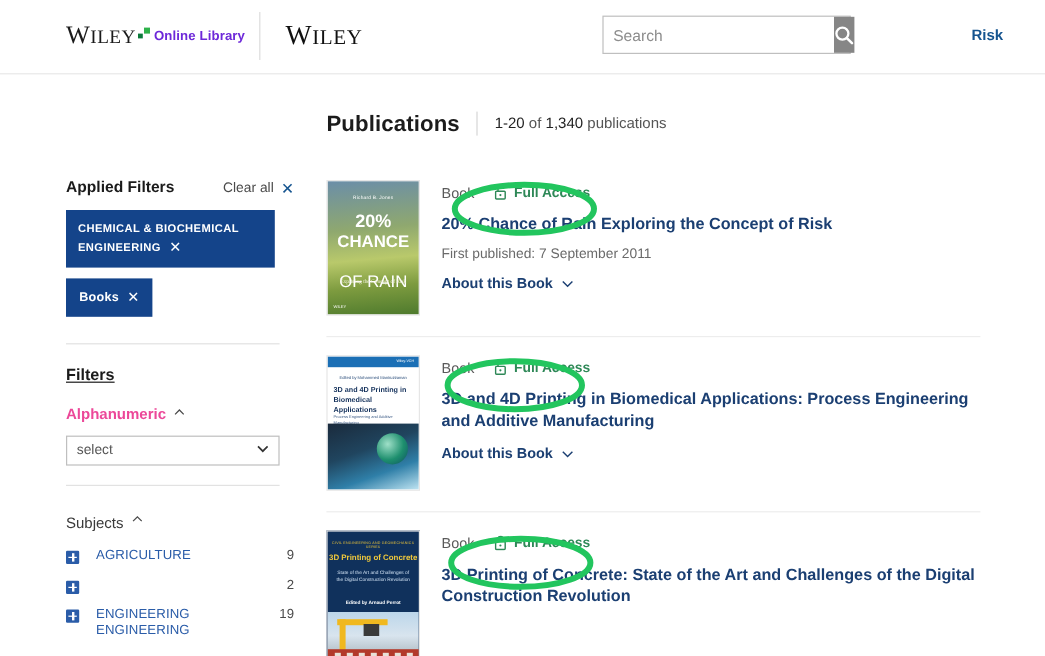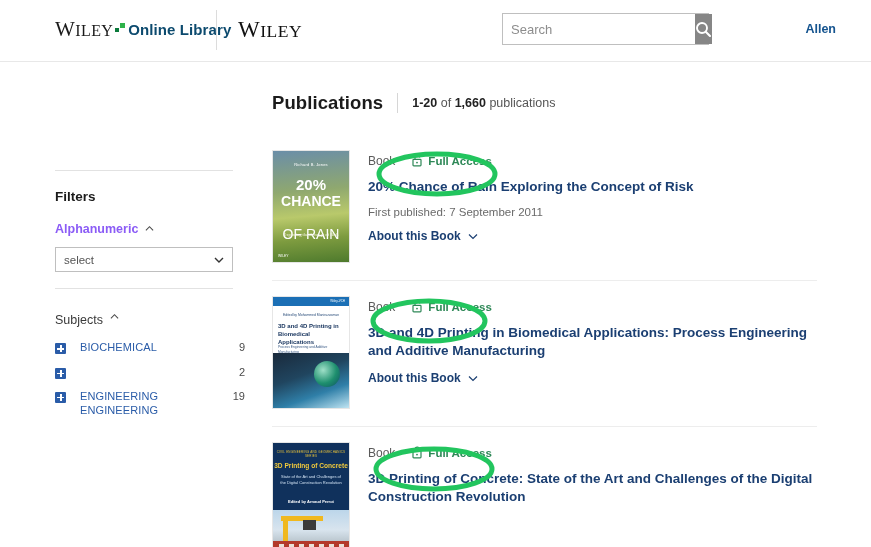--- a/index.html
+++ b/index.html
@@ -31,21 +31,21 @@
   .logo-wiley .small-caps { font-size: 16px; }
   .logo-dot {
     display: inline-block; width: 11px; height: 9px;
     margin: 0 1px 0 2px; position: relative; top: -2px;
   }
   .logo-dot i { position: absolute; display: block; }
   .logo-dot i.a { width:4px; height:4px; background:#0b7a3b; left:0; top:5px; }
   .logo-dot i.b { width:5px; height:5px; background:#2eb24a; left:5px; top:0px; }
   .logo-online {
     font-family: "Liberation Sans", sans-serif;
-    font-size: 15px; color: #0c4a6e; font-weight: 600;
+    font-size: 11px; color: #6d28d9; font-weight: 600;
     letter-spacing: .1px; margin-left: 1px;
   }
   .logo-sep {
     position: absolute; left: 216px; top: 10px;
     width: 1px; height: 40px; background: #dcdcdc;
   }
   .logo-wiley2 {
     position: absolute; left: 238px; top: 17px;
     font-family: "Liberation Serif", serif;
     font-size: 23px; letter-spacing: .5px; color: #111;
@@ -80,21 +80,21 @@
   .pubs-head {
     position: absolute; left: 272px; top: 92px;
     display: flex; align-items: center; gap: 14px;
   }
   .pubs-title {
     font-size: 18.5px; font-weight: bold; color: #1b1b1b;
     letter-spacing: .1px;
   }
   .pubs-divider { width:1px; height:20px; background:#d6d6d6; }
   .pubs-count { font-size: 12.5px; color: #4a4a4a; }
-  .pubs-count b { font-weight: bold; color: #222; }
+  .pubs-count b { font-weight: normal; color: #222; }
   .pubs-count span.lt { color:#555; font-weight: normal; }
 
   
   .sidebar { position: absolute; left: 55px; top: 148px; width: 190px; }
   .af-head { display: flex; align-items: baseline; }
   .af-title { font-size: 13px; font-weight: bold; color: #1b1b1b; }
   .af-clear {
     margin-left: auto; font-size: 11.5px; color: #4a4a4a; cursor: pointer;
     display: flex; align-items: center; gap: 6px;
   }
@@ -109,24 +109,24 @@
   }
   .chip.full { display: block; width: 174px; }
   .chip.small { margin-top: 9px; font-size: 10.5px; padding: 7px 11px; letter-spacing: .2px;}
   .chip .cx {
     display: inline-block; margin-left: 7px; font-weight: 400;
     font-size: 12px; position: relative; top: 1px;
   }
 
   .side-rule { height:1px; background:#e2e2e2; margin: 22px 0 0 0; width: 178px; }
 
-  .filters-title { margin-top: 18px; font-size: 13.5px; font-weight: bold; color:#1b1b1b; }
+  .filters-title { margin-top: 18px; font-size: 13.5px; font-weight: bold; color:#1b1b1b;text-decoration:underline; }
 
   .facet-head {
-    margin-top: 18px; font-size: 12.5px; font-weight: bold; color: #8b5cf6;
+    margin-top: 18px; font-size: 12.5px; font-weight: bold; color: #ec4899;
     display: flex; align-items: center; gap: 7px; cursor: pointer;
   }
   .caret { width: 9px; height: 9px; display:inline-block; position: relative; top:-1px;}
   .caret svg { display:block; }
 
   .select-box {
     margin-top: 11px; width: 178px; height: 25px;
     border: 1px solid #bfbfbf; background: #fff;
     display: flex; align-items: center; padding: 0 8px;
     font-size: 11.5px; color: #555; cursor: pointer;
@@ -257,36 +257,51 @@
     <div class="search-box">
       <input class="search-input" type="text" placeholder="Search" style="">
       <button class="search-btn">
         <svg width="17" height="17" viewBox="0 0 17 17">
           <circle cx="7" cy="7" r="5" fill="none" stroke="#fff" stroke-width="1.9"></circle>
           <line x1="10.7" y1="10.7" x2="15" y2="15" stroke="#fff" stroke-width="2.1" stroke-linecap="round"></line>
         </svg>
       </button>
     </div>
 
-    <a class="user-link">Allen</a>
+    <a class="user-link">Risk</a>
   </div>
 
   <div class="pubs-head">
     <div class="pubs-title">Publications</div>
     <div class="pubs-divider"></div>
     <div class="pubs-count">
       <b>1-20</b>
       <span class="lt">of</span>
-      <b>1,660</b>
+      <b>1,340</b>
       <span class="lt">publications</span>
     </div>
   </div>
 
   <div class="sidebar">
-
+    <div class="af-head">
+      <span class="af-title">Applied Filters</span>
+      <span class="af-clear">
+        <span>Clear all</span>
+        <span class="x-glyph">✕</span>
+      </span>
+    </div>
+
+    <div class="chips">
+      <div class="chip full">
+        <span>CHEMICAL &amp; BIOCHEMICAL ENGINEERING</span><span class="cx">✕</span>
+      </div>
+      <div class="chip small">
+        <span>Books</span><span class="cx">✕</span>
+      </div>
+    </div>
 
     <div class="side-rule"></div>
     <div class="filters-title">Filters</div>
 
     <div class="facet-head">
       <span>Alphanumeric</span>
       <span class="caret">
         <svg width="9" height="9" viewBox="0 0 10 10">
             <polyline points="1,7 5,3 9,7" fill="none" stroke="#4a4a4a" stroke-width="1.2"></polyline>
           </svg>
@@ -309,21 +324,21 @@
       <span class="caret">
         <svg width="9" height="9" viewBox="0 0 10 10">
             <polyline points="1,7 5,3 9,7" fill="none" stroke="#4a4a4a" stroke-width="1.2"></polyline>
           </svg>
       </span>
     </div>
 
     <div class="subj-list">
       <div class="subj-row">
         <span class="plus-box"></span>
-        <span class="subj-label">BIOCHEMICAL</span>
+        <span class="subj-label">AGRICULTURE</span>
         <span class="subj-count">9</span>
       </div>
       <div class="subj-row">
         <span class="plus-box"></span>
         <span class="subj-count">2</span>
       </div>
       <div class="subj-row">
         <span class="plus-box"></span>
         <span class="subj-label">ENGINEERING ENGINEERING</span>
         <span class="subj-count">19</span>

